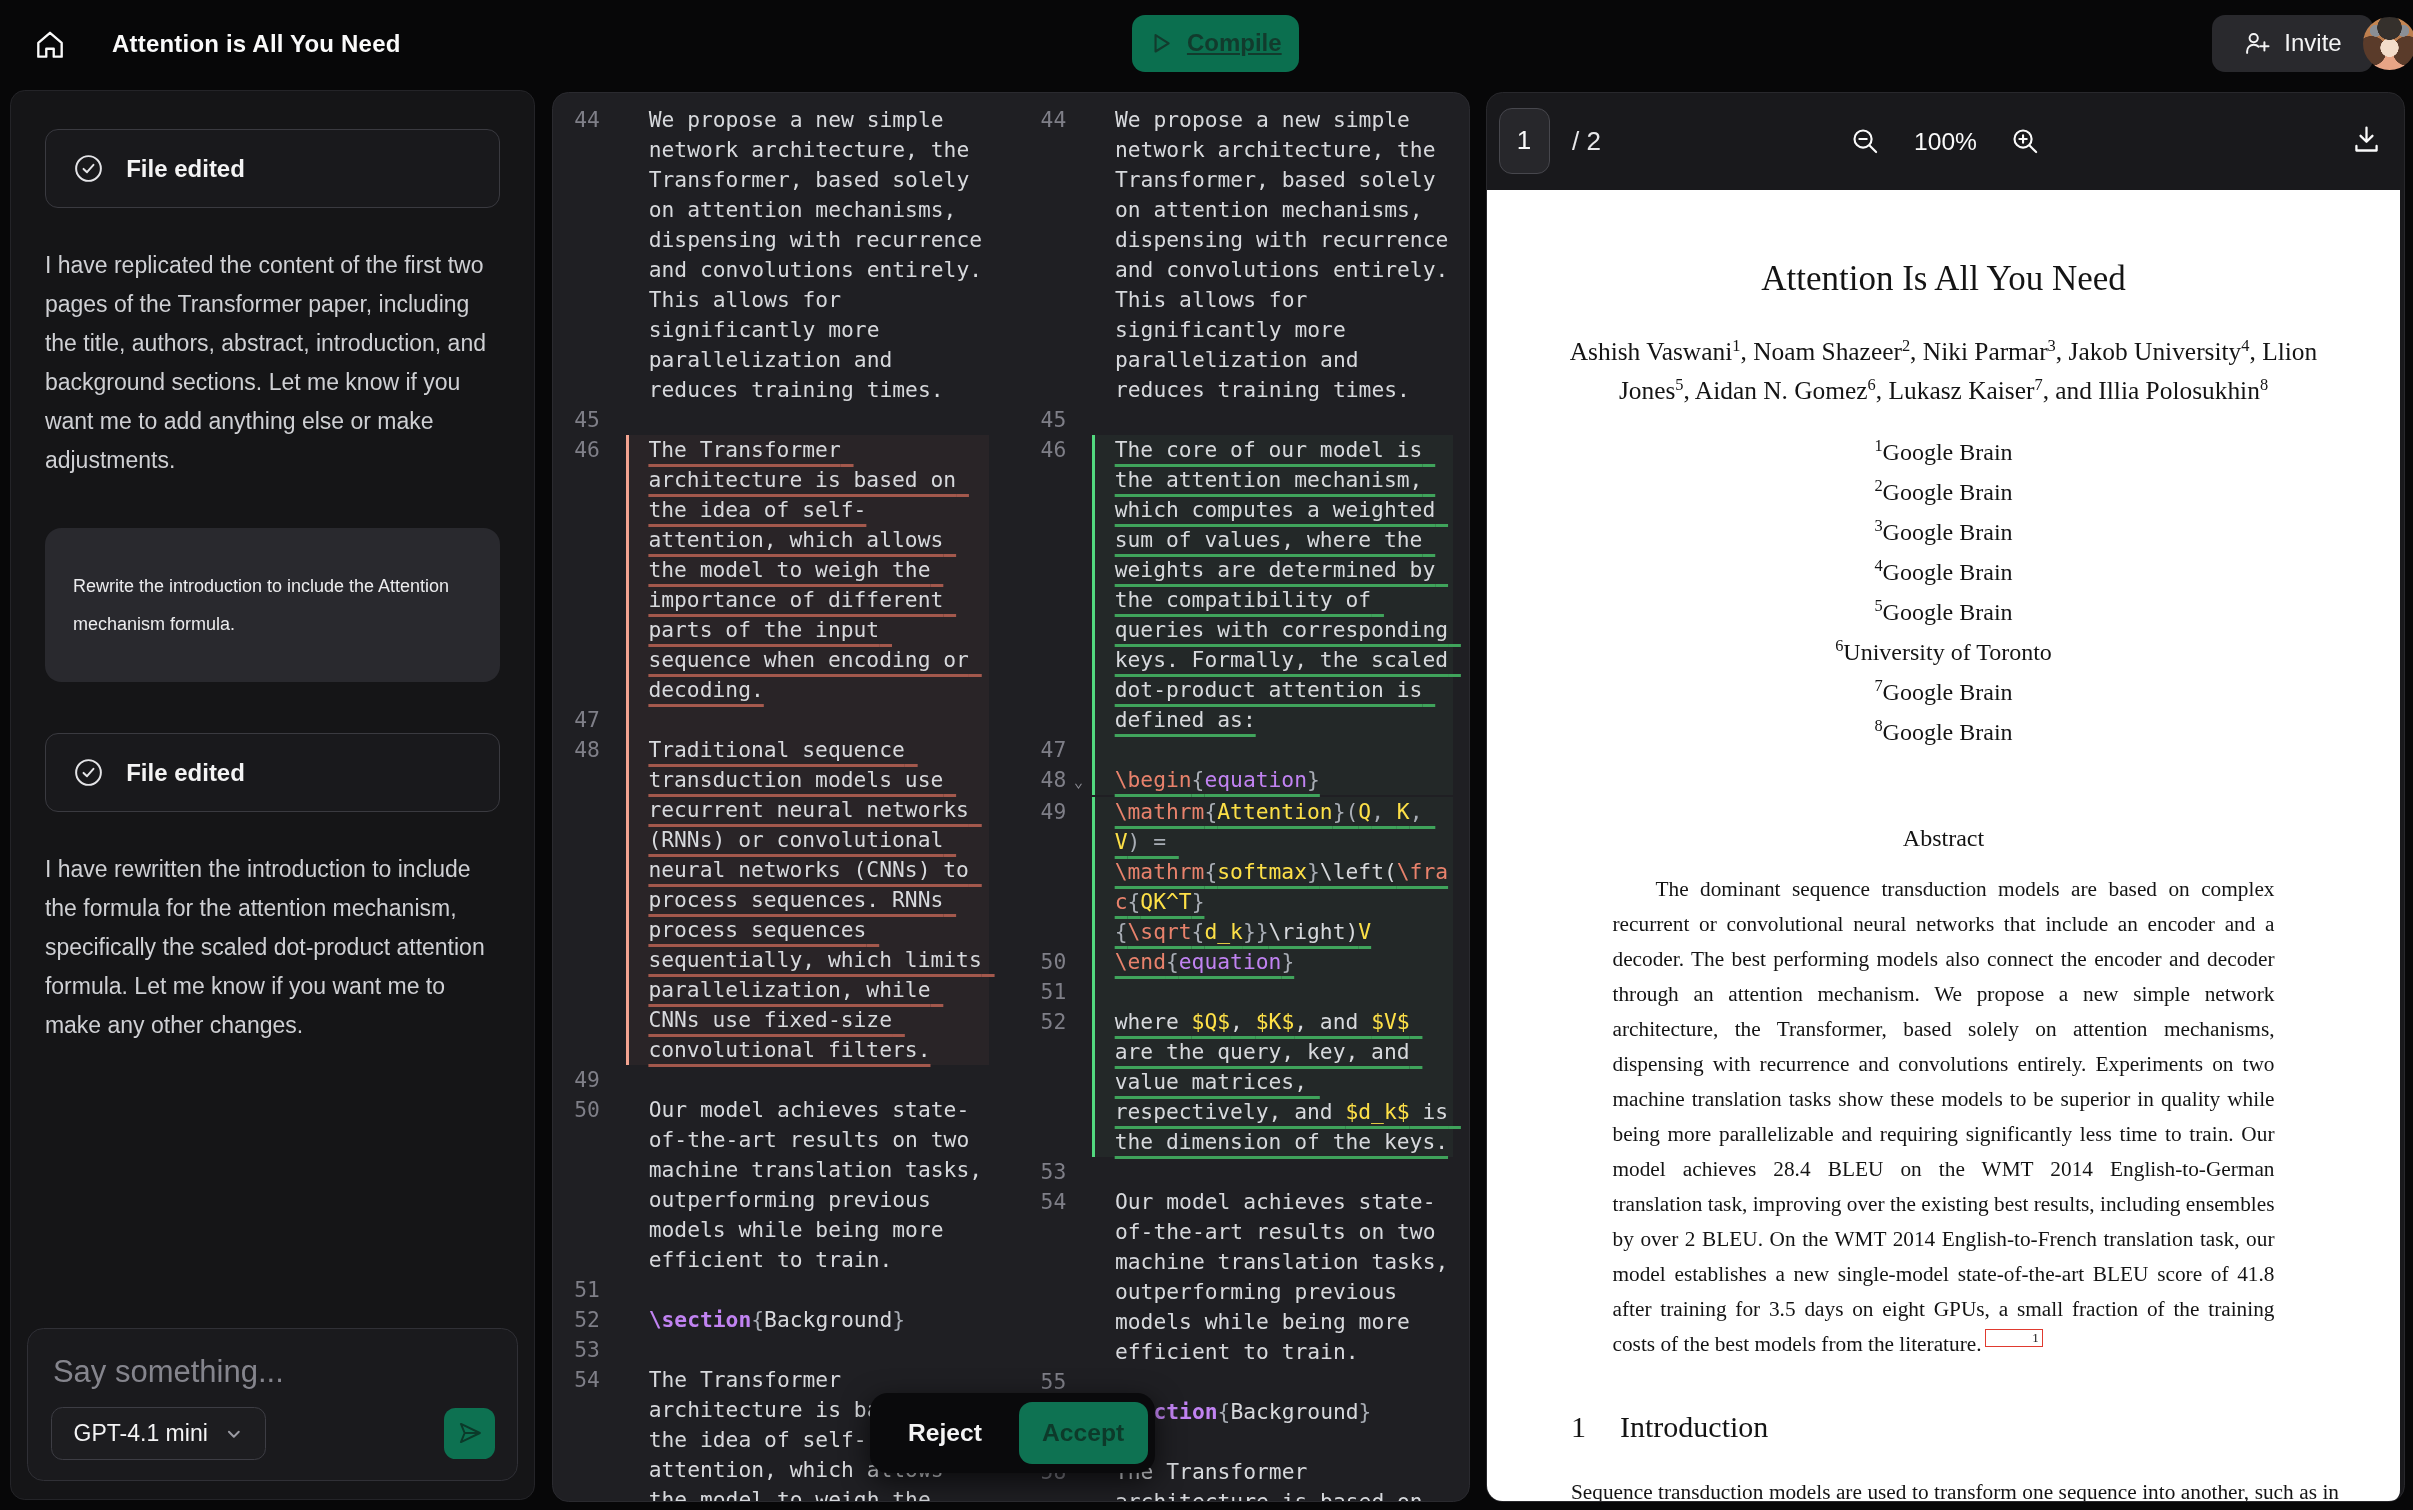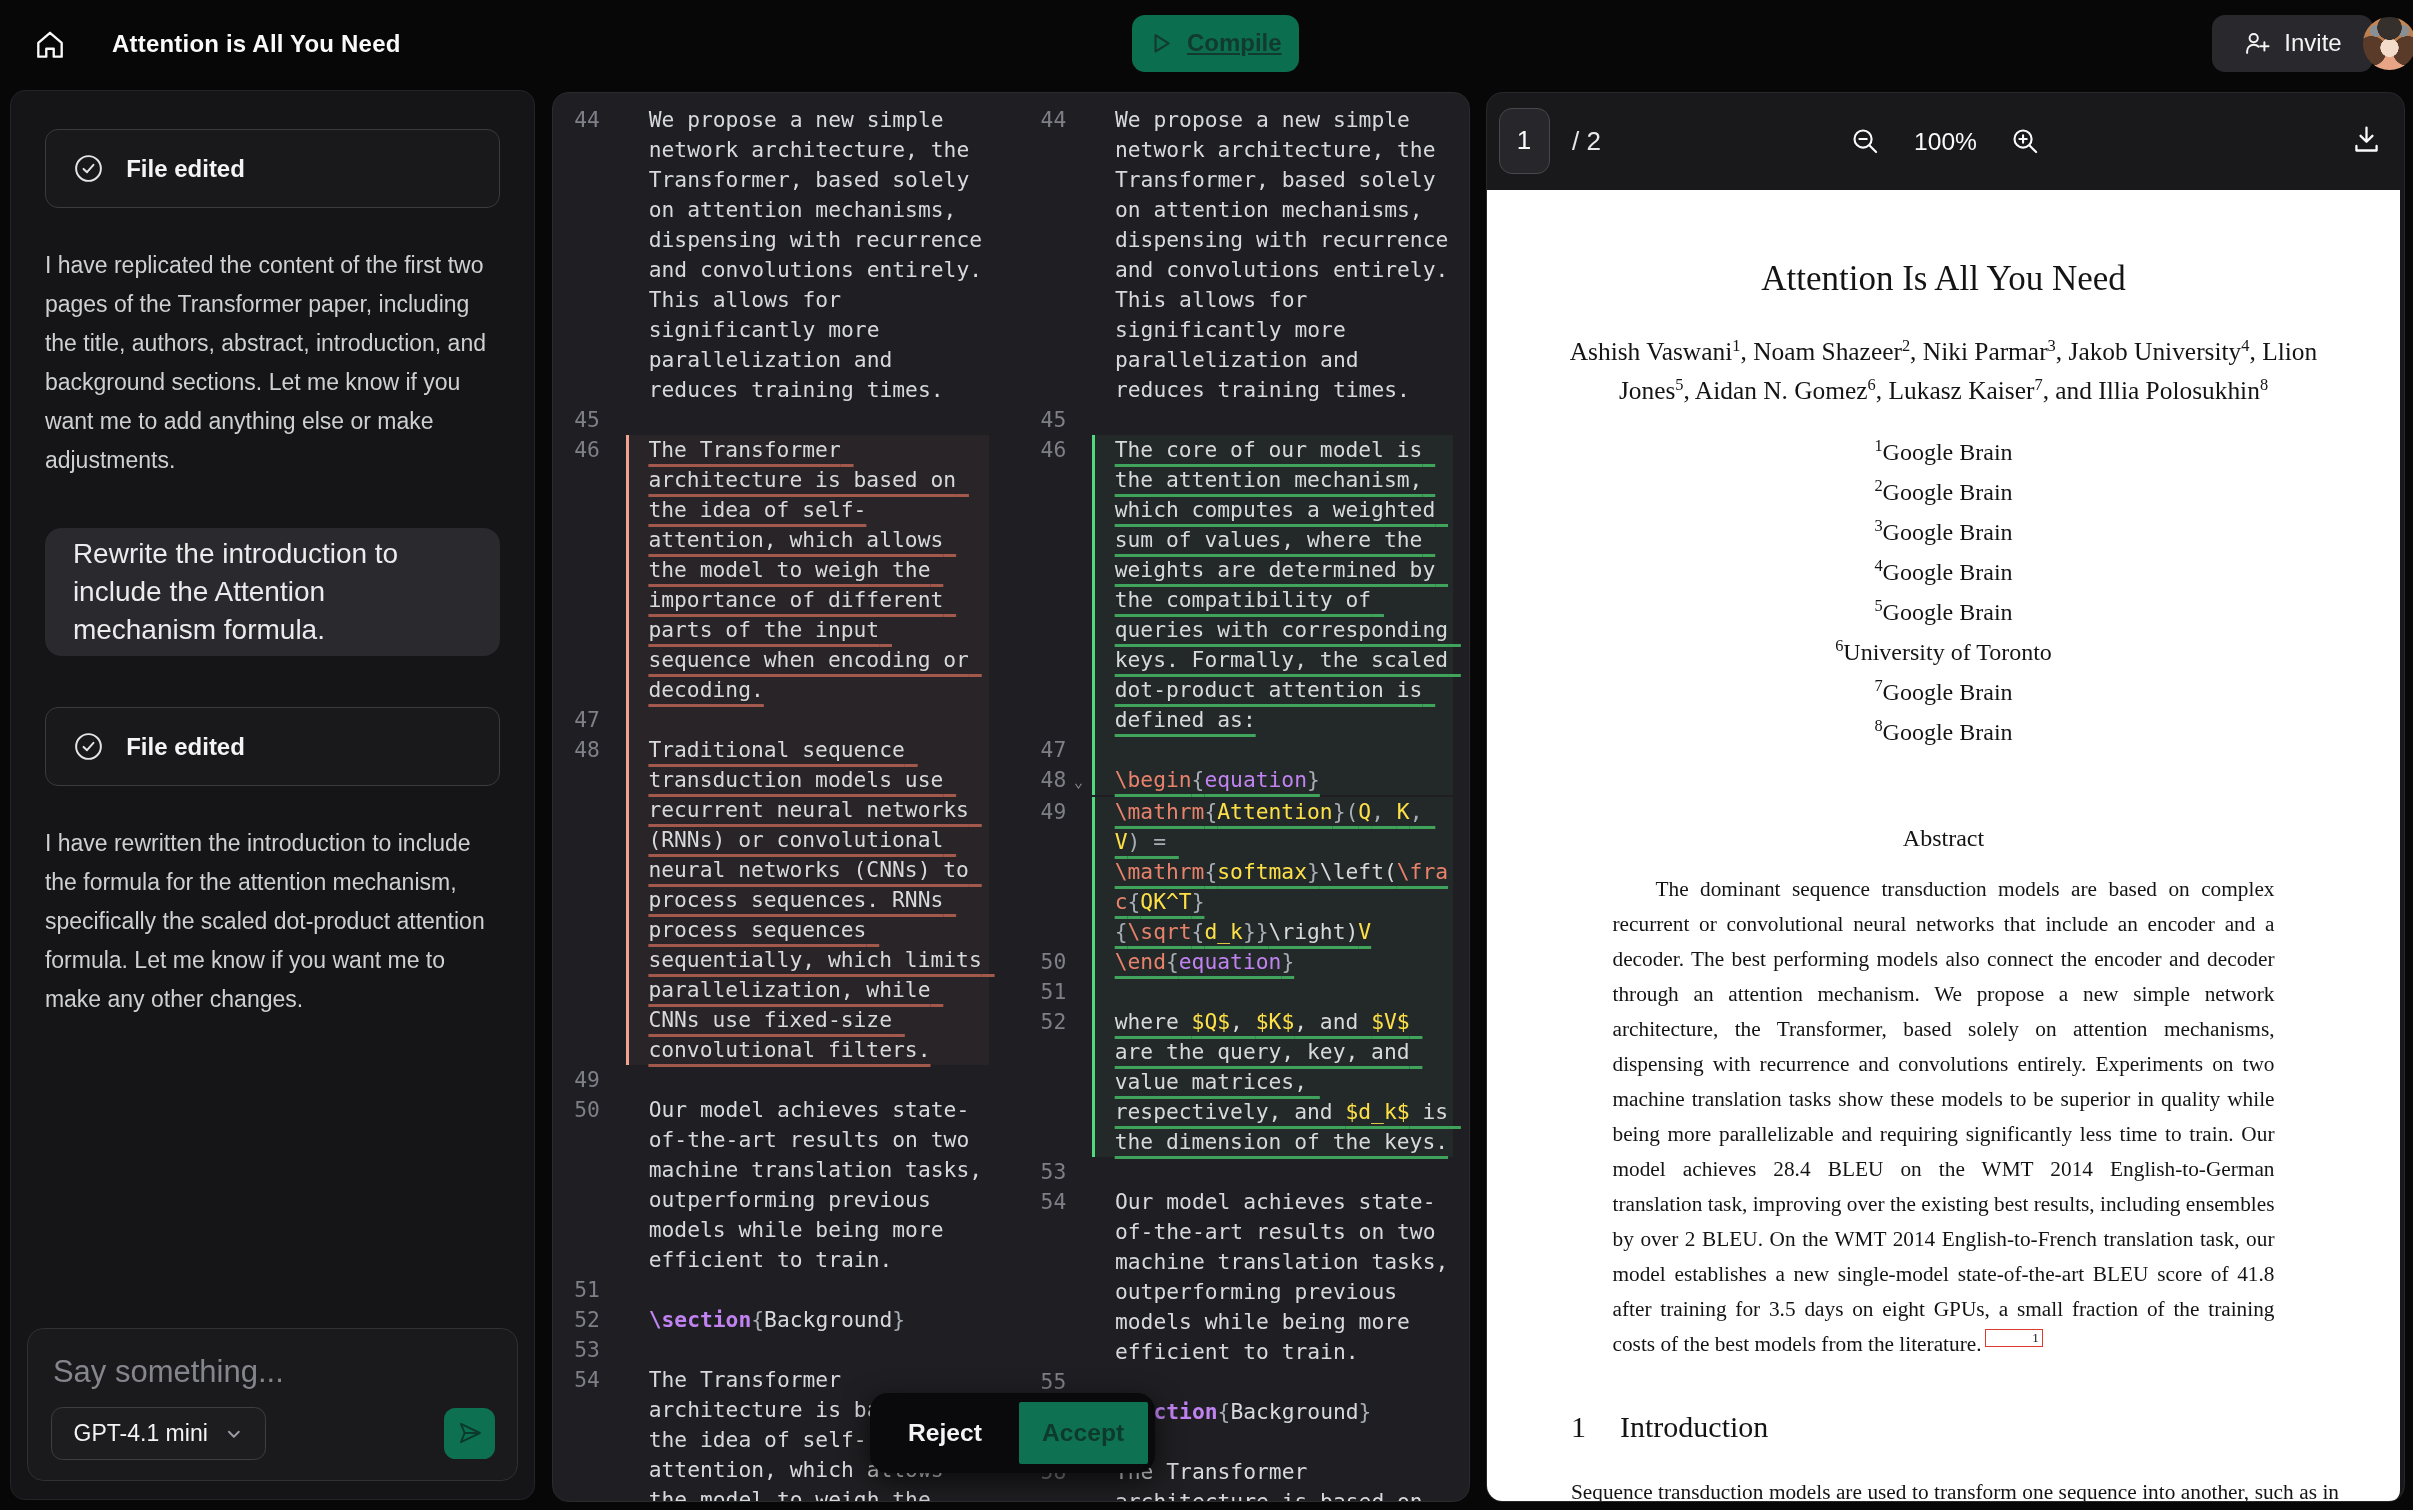--- a/index.html
+++ b/index.html
@@ -23,21 +23,21 @@
       linear-gradient(180deg, #c98a55 0%, #b4764a 55%, #8a5538 100%);
   }
 
   
   .sidebar { position:absolute; left:9.9px; top:90px; width:525px; height:1410px; background:#151517; border:0.8px solid #242428; border-radius:14.8px; overflow:hidden; }
   .sb-inner { padding:38px 34px 0 34px; }
   .status-card { border:0.8px solid #3a3a40; border-radius:13px; height:79px; display:flex; align-items:center; gap:21.3px; padding-left:26px; background:#19191c; }
   .status-card + * { margin-top:38px; }
   .status-label { font-size:24px; font-weight:600; color:#f4f4f5; }
   .ai-msg { margin-top:38px; font-size:23px; line-height:39px; color:#cfd0d4; }
-  .user-msg { margin-top:48px; background:#29292e; border-radius:16.4px; padding:7px 28px; font-size:28px; line-height:38px; color:#ececee; }
+  .user-msg { margin-top:48px; background:#29292e; border-radius:16.4px; padding:39px 28px; font-size:18px; line-height:38px; color:#ececee; }
   .status-card.second { margin-top:51px; }
   .chat-input { position:absolute; left:16.4px; right:16.4px; bottom:18px; height:153px; border:0.8px solid #303036; border-radius:16.4px; background:#1a1a1d; padding:24.6px 24.6px; }
   .chat-placeholder { font-size:31px; color:#85858d; }
   .model-pill { position:absolute; left:23px; bottom:19.7px; height:53px; border:0.8px solid #3d3d44; border-radius:11.5px; display:inline-flex; align-items:center; gap:16.4px; padding:0 21.3px; color:#f4f4f5; font-size:23px; font-weight:500; background:#1d1d20; }
   .send-btn { position:absolute; right:21.3px; bottom:21.3px; width:51px; height:51px; background:#0d7151; border-radius:11.5px; display:flex; align-items:center; justify-content:center; }
 
   
   .diff { position:absolute; left:552px; top:92px; width:918px; height:1410px; background:#1f1f23; border:0.8px solid #2a2a2f; border-radius:16.4px; overflow:hidden; display:flex; gap:29.6px; padding-top:11.5px; }
   .pane { flex:0 0 auto; }
   .row { display:flex; align-items:flex-start; }
@@ -47,21 +47,21 @@
   .pane-left .code { width:341px; }
   .pane-right .code { width:338px; }
   .code.rm { border-left:3.3px solid #f2a390; margin-left:-3.3px; background:rgba(235,140,115,0.05);
     text-decoration:underline; text-decoration-thickness:2.5px; text-decoration-color:#a3584c; text-underline-offset:6.6px; }
   .code.ad { border-left:3.3px solid #52d97f; margin-left:-3.3px; background:rgba(110,225,140,0.05);
     text-decoration:underline; text-decoration-thickness:2.5px; text-decoration-color:#3fa35b; text-underline-offset:6.6px; }
   .tok-fg{color:#d7d9dd} .tok-kw{color:#e8826c} .tok-kw2{color:#c183f2;font-weight:bold} .tok-ty{color:#c183f2} .tok-id{color:#fde047} .tok-pun{color:#a8adb5}
 
   .diff-actions { position:absolute; left:317px; top:1300px; width:285px; height:80px; background:#0a0a0c; border-radius:18px; box-shadow:0 8.2px 28px rgba(0,0,0,.65); display:flex; align-items:center; }
   .reject-btn { margin-left:38px; font-size:24.6px; font-weight:600; color:#f4f4f5; }
-  .accept-btn { margin-left:auto; margin-right:7.4px; width:129px; height:62px; background:#0e7252; border-radius:2px; display:flex; align-items:center; justify-content:center; color:#0d3a2a; font-size:24.6px; font-weight:600; }
+  .accept-btn { margin-left:auto; margin-right:7.4px; width:129px; height:62px; background:#0e7252; border-radius:13px; display:flex; align-items:center; justify-content:center; color:#0d3a2a; font-size:24.6px; font-weight:600; }
 
   
   .pdf { position:absolute; left:1486px; top:92px; width:919px; height:1410px; background:#19191c; border:0.8px solid #28282c; border-radius:16.4px; overflow:hidden; }
   .pdf-toolbar { position:relative; height:97px; }
   .page-input { position:absolute; left:11.5px; top:14.8px; width:51px; height:66px; background:#27272b; border:0.8px solid #47474d; border-radius:13px; display:flex; align-items:center; justify-content:center; font-size:26px; color:#fafafa; }
   .page-total { position:absolute; left:85px; top:33px; font-size:26px; color:#e8e8ea; }
   .zoom-group { position:absolute; left:0; right:0; top:0; height:97px; display:flex; align-items:center; justify-content:center; gap:33px; }
   .zoom-level { font-size:24.6px; color:#fafafa; }
   .dl-btn { position:absolute; right:21.3px; top:29.6px; }
   .pdf-page { position:absolute; left:0; top:97px; width:913px; height:1313px; background:#ffffff; border-radius:0 0 13px 13px; color:#141414; font-family:"Liberation Serif",serif; overflow:hidden; }

